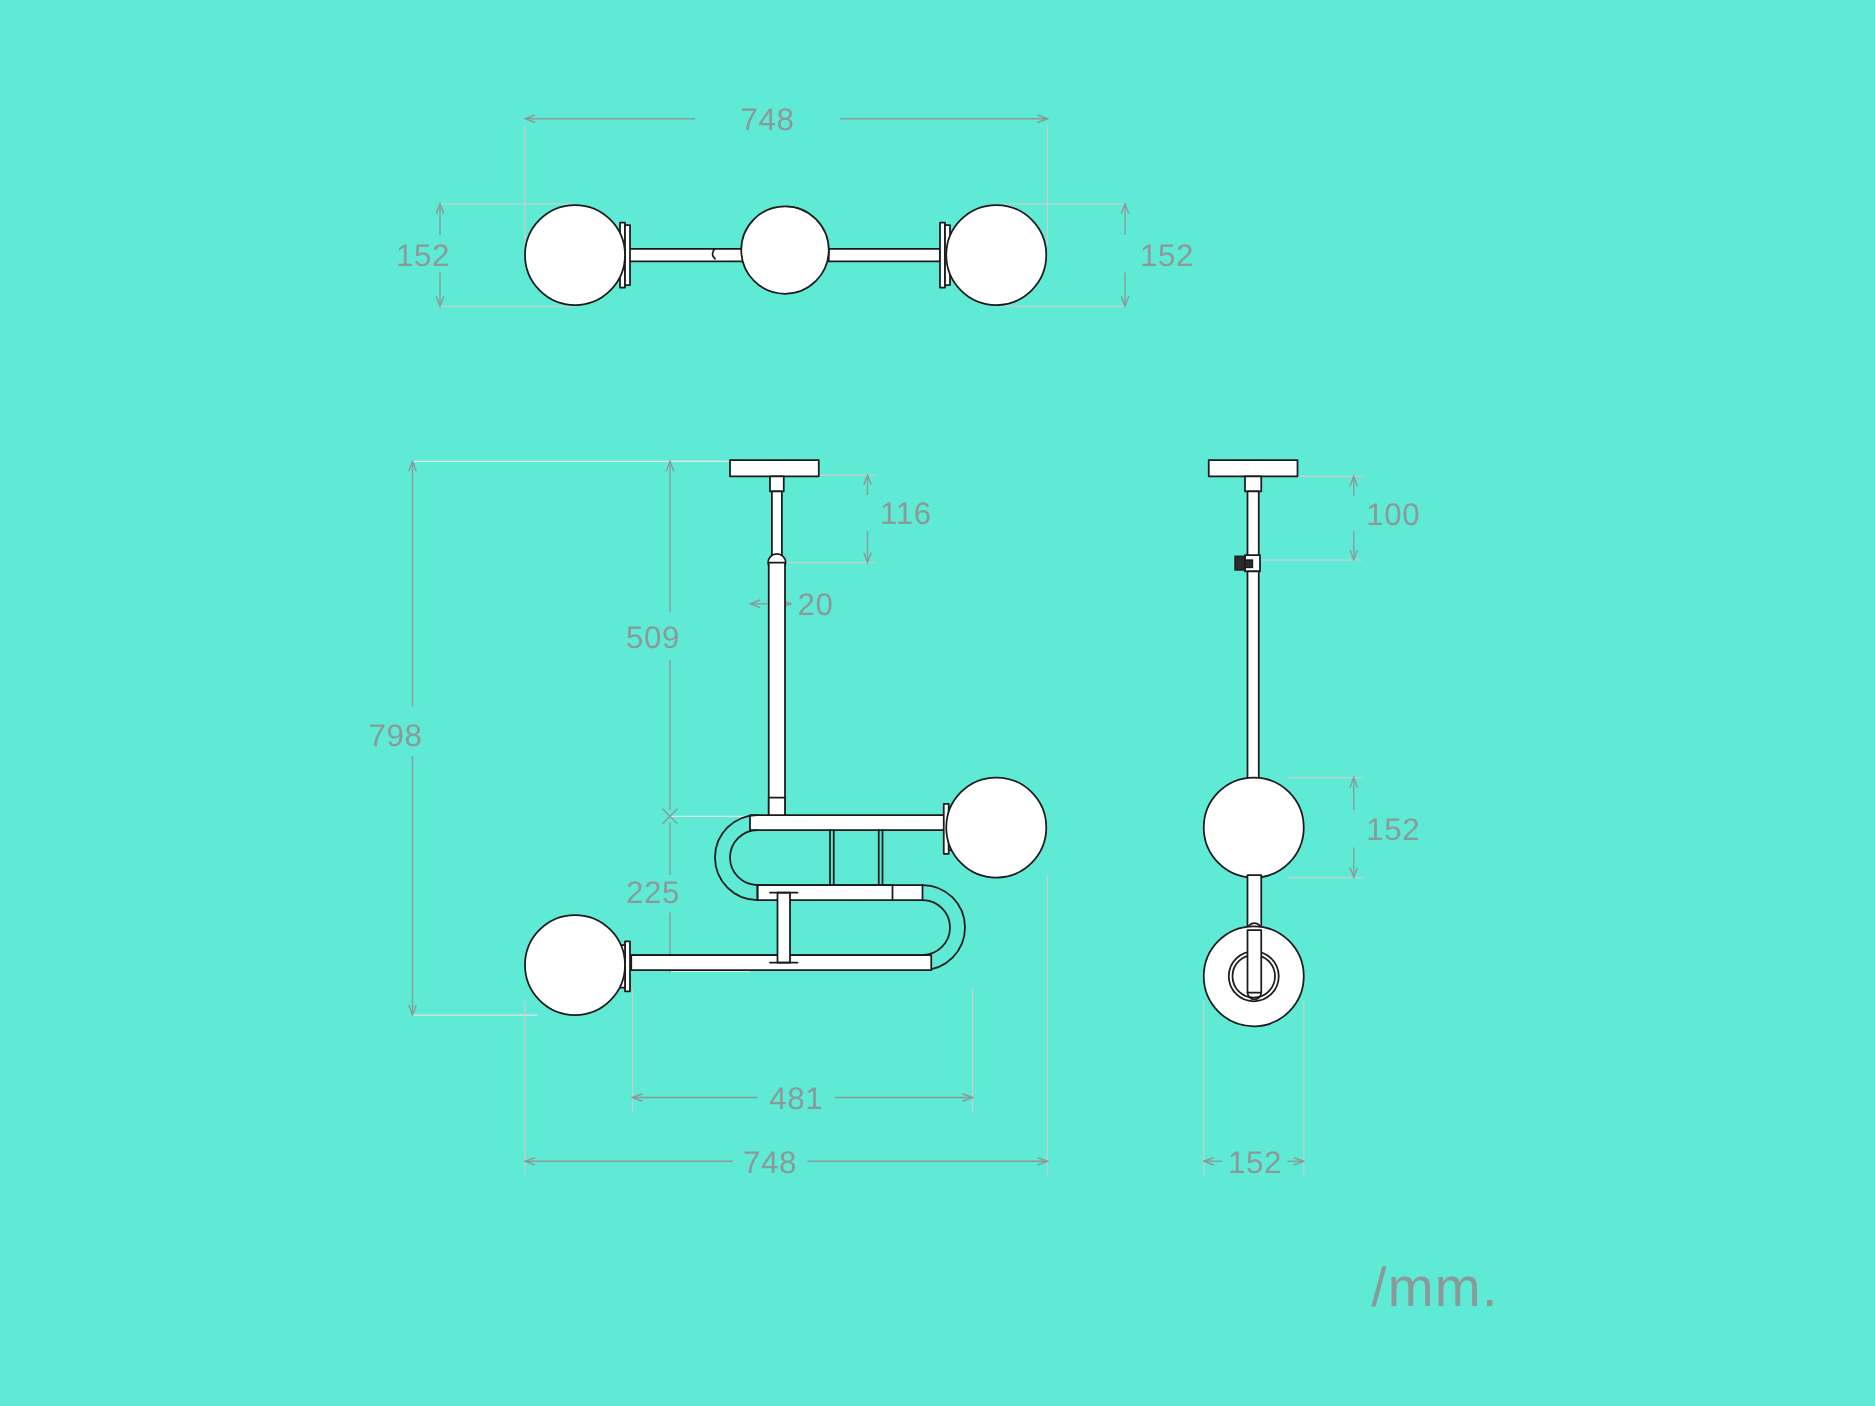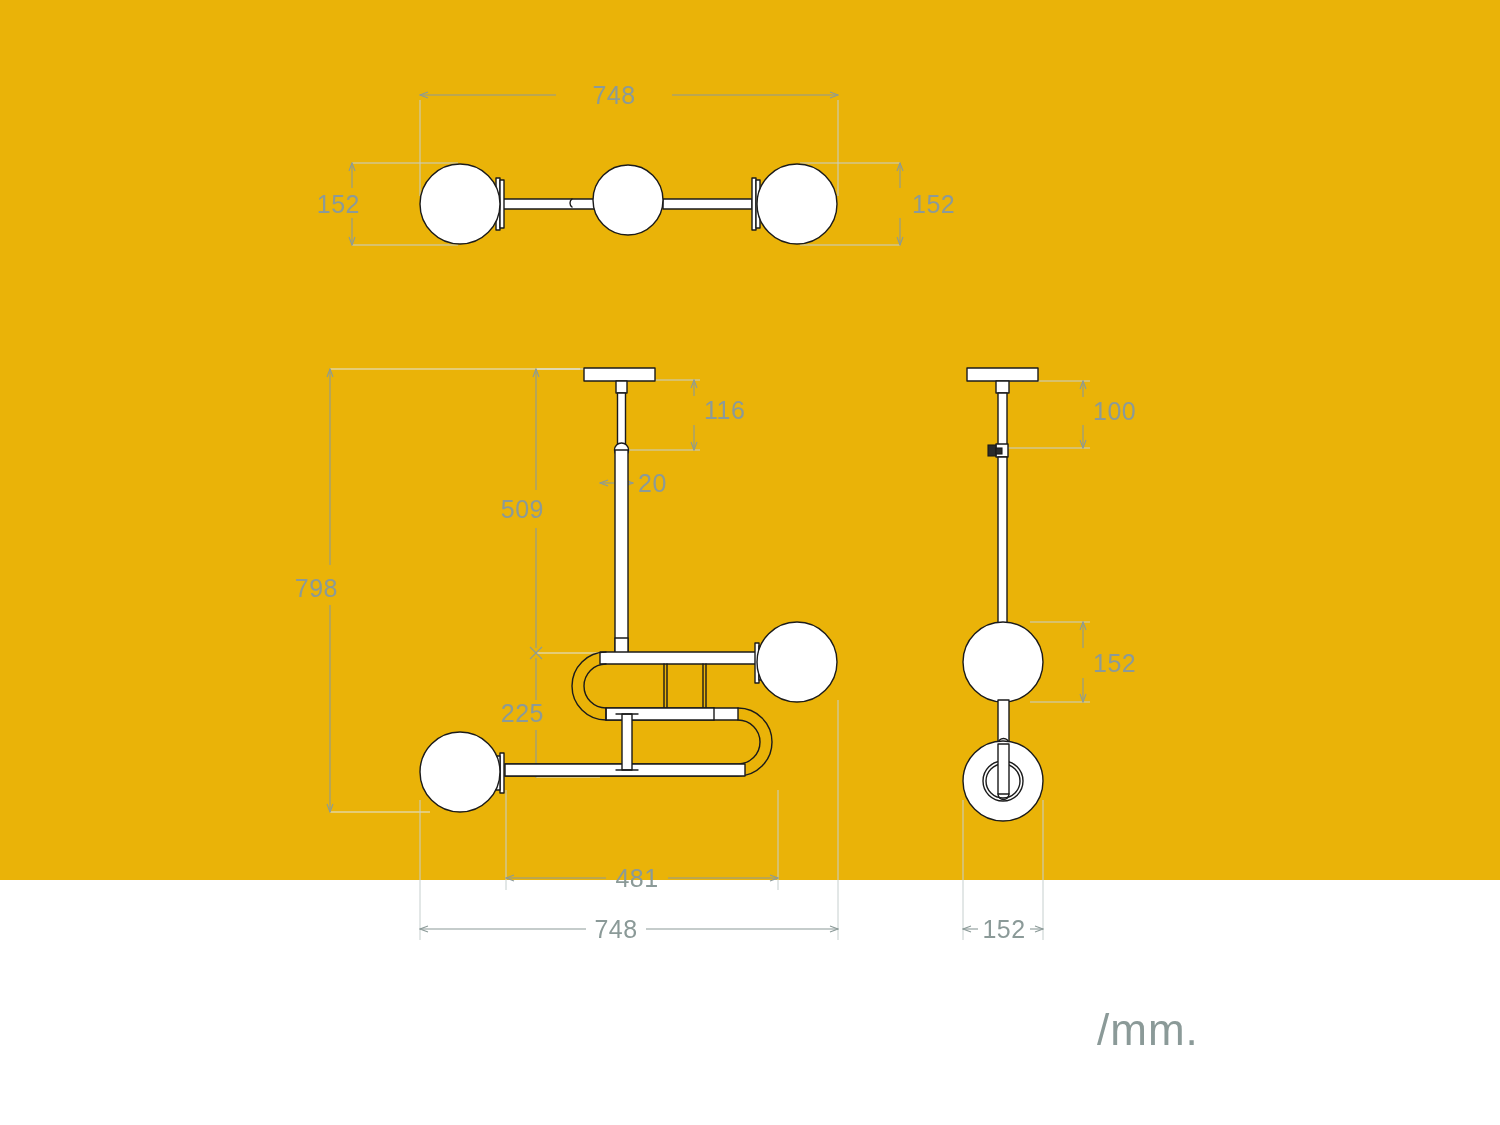--- a/index.html
+++ b/index.html
@@ -10,22 +10,22 @@
   }
   body {
     width: 1500px;
     height: 1125px;
     font-family: "Liberation Sans", sans-serif;
     overflow: hidden;
   }
   #drawing-root {
     position: relative;
     width: 1500px;
-    height: 880px;
-    background: #eab308;
+    height: 1125px;
+    background: #5eead4;
   }
   svg#drawing-canvas {
     position: absolute;
     top: 0;
     left: 0;
     width: 1500px;
     height: 1125px;
     display: block;
   }
   .dim-text {

